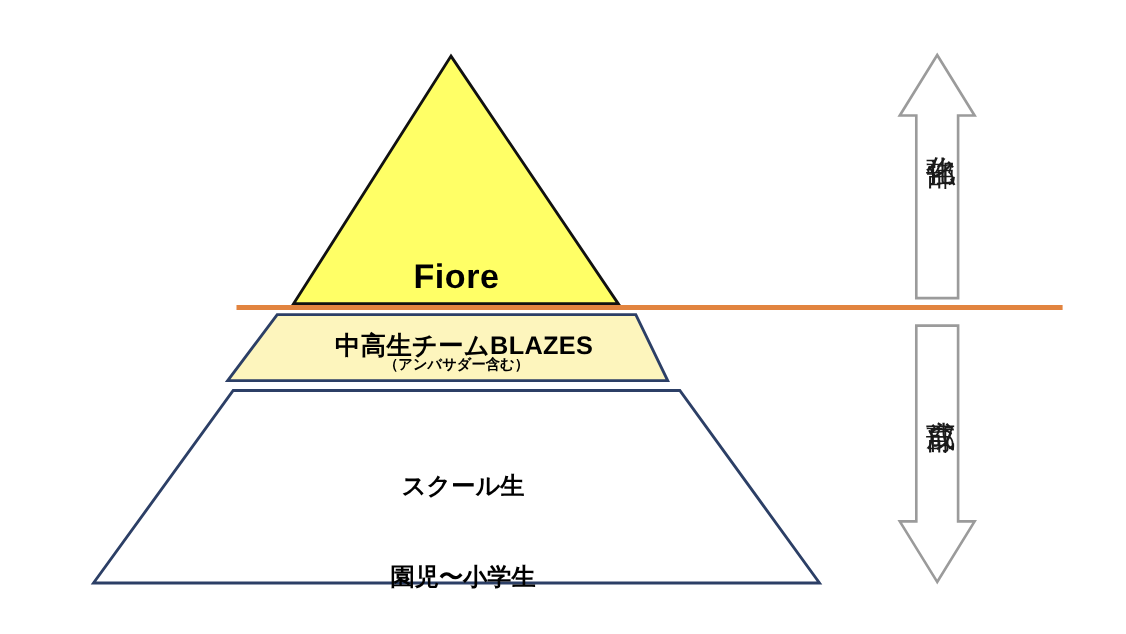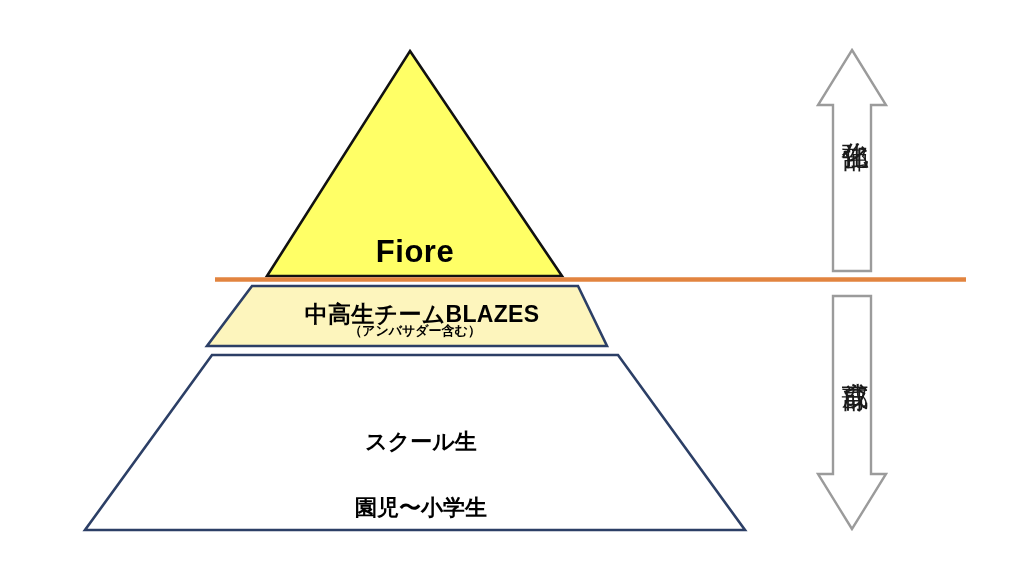--- a/index.html
+++ b/index.html
@@ -67,21 +67,21 @@
     top: 391px;
     width: 472px;
   }
   #tier-bottom-line1 {
     display: block;
     font-size: 22px;
   }
   #tier-bottom-line2 {
     display: block;
     font-size: 22px;
-    margin-top: 3px;
+    margin-top: 20px;
   }
   
   .arrow-label {
     position: absolute;
     writing-mode: vertical-rl;
     text-orientation: upright;
     font-size: 27px;
     font-weight: normal;
     color: #1a1a1a;
     line-height: 1.02;

